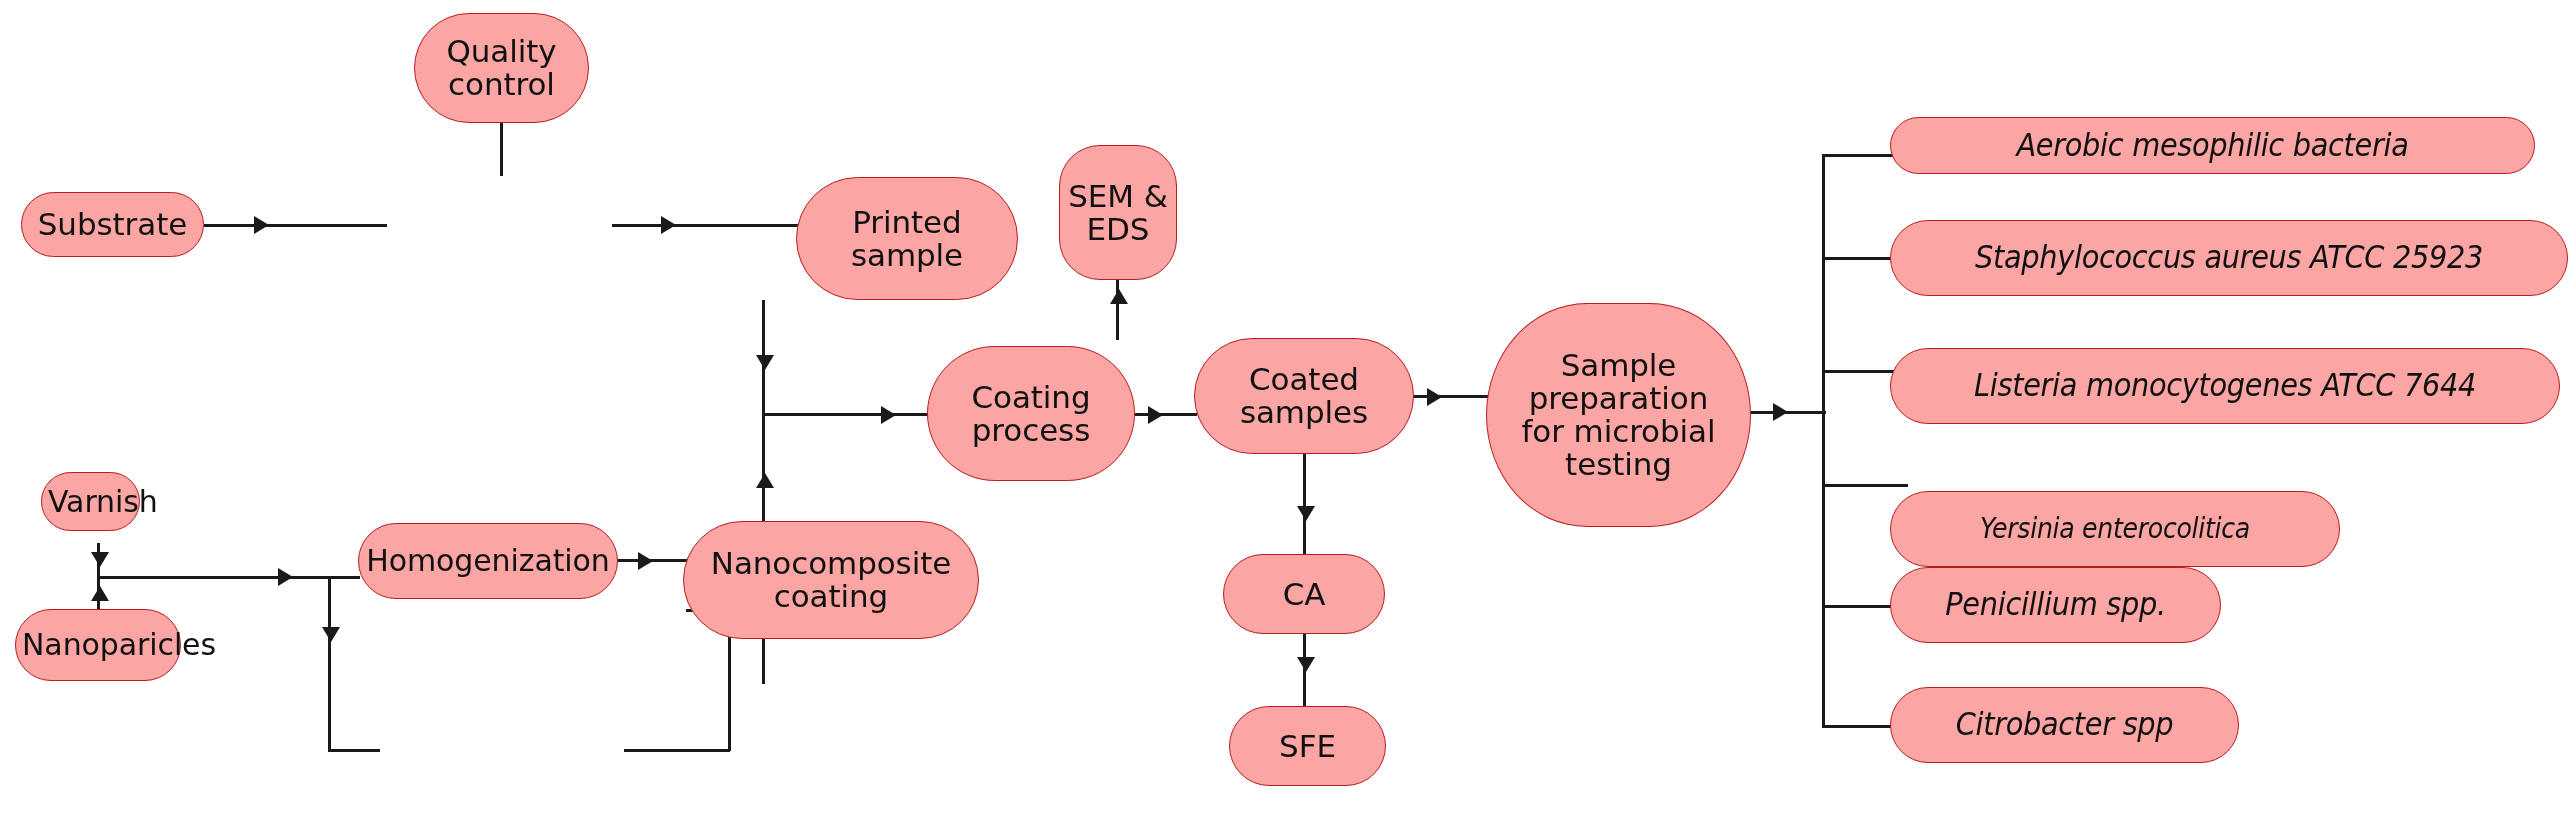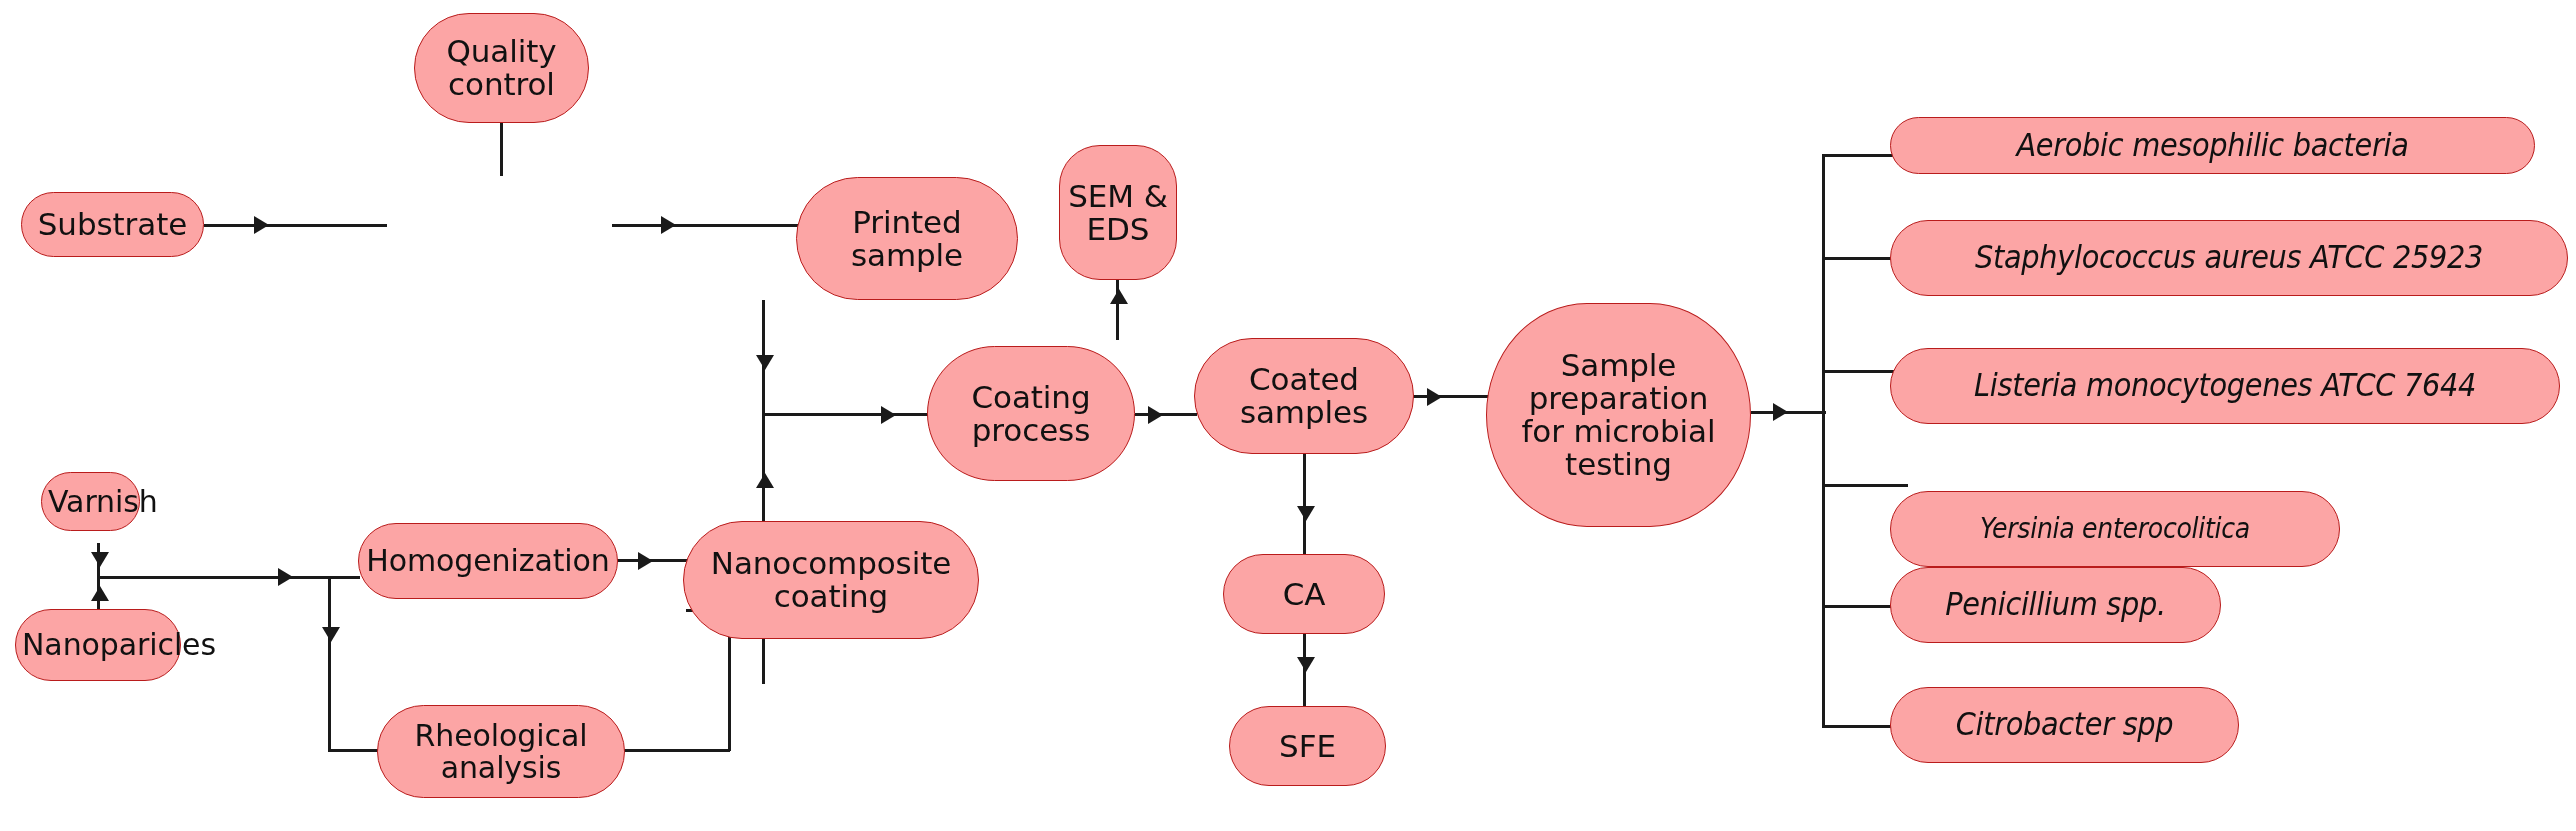--- a/index.html
+++ b/index.html
@@ -172,26 +172,20 @@
   <div class="arrow ar-r" style="left:278px;top:568px;"></div>
 
   <div class="ln v" style="left:328px;top:576px;height:176px;"></div>
   <div class="arrow ar-d" style="left:322px;top:627px;"></div>
   <div class="ln h" style="left:328px;top:749px;width:52px;"></div>
 
   <div class="node pill" style="left:358px;top:523px;width:260px;height:76px;font-size:30px;">
     <span>Homogenization</span>
   </div>
 
-  <div class="node pill" style="left:377px;top:705px;width:248px;height:93px;font-size:30px;">
-    <span>
-      <span>Rheological</span>
-      <span>analysis</span>
-    </span>
-  </div>
 
   <div class="ln h" style="left:617px;top:559px;width:71px;"></div>
   <div class="arrow ar-r" style="left:638px;top:552px;"></div>
 
   <div class="ln h" style="left:624px;top:749px;width:106px;"></div>
   <div class="ln v" style="left:728px;top:609px;height:142px;"></div>
   <div class="arrow ar-d" style="left:722px;top:615px;"></div>
   <div class="ln h" style="left:686px;top:609px;width:44px;"></div>
 
   <div class="node pill" style="left:683px;top:521px;width:296px;height:118px;font-size:31px;">

